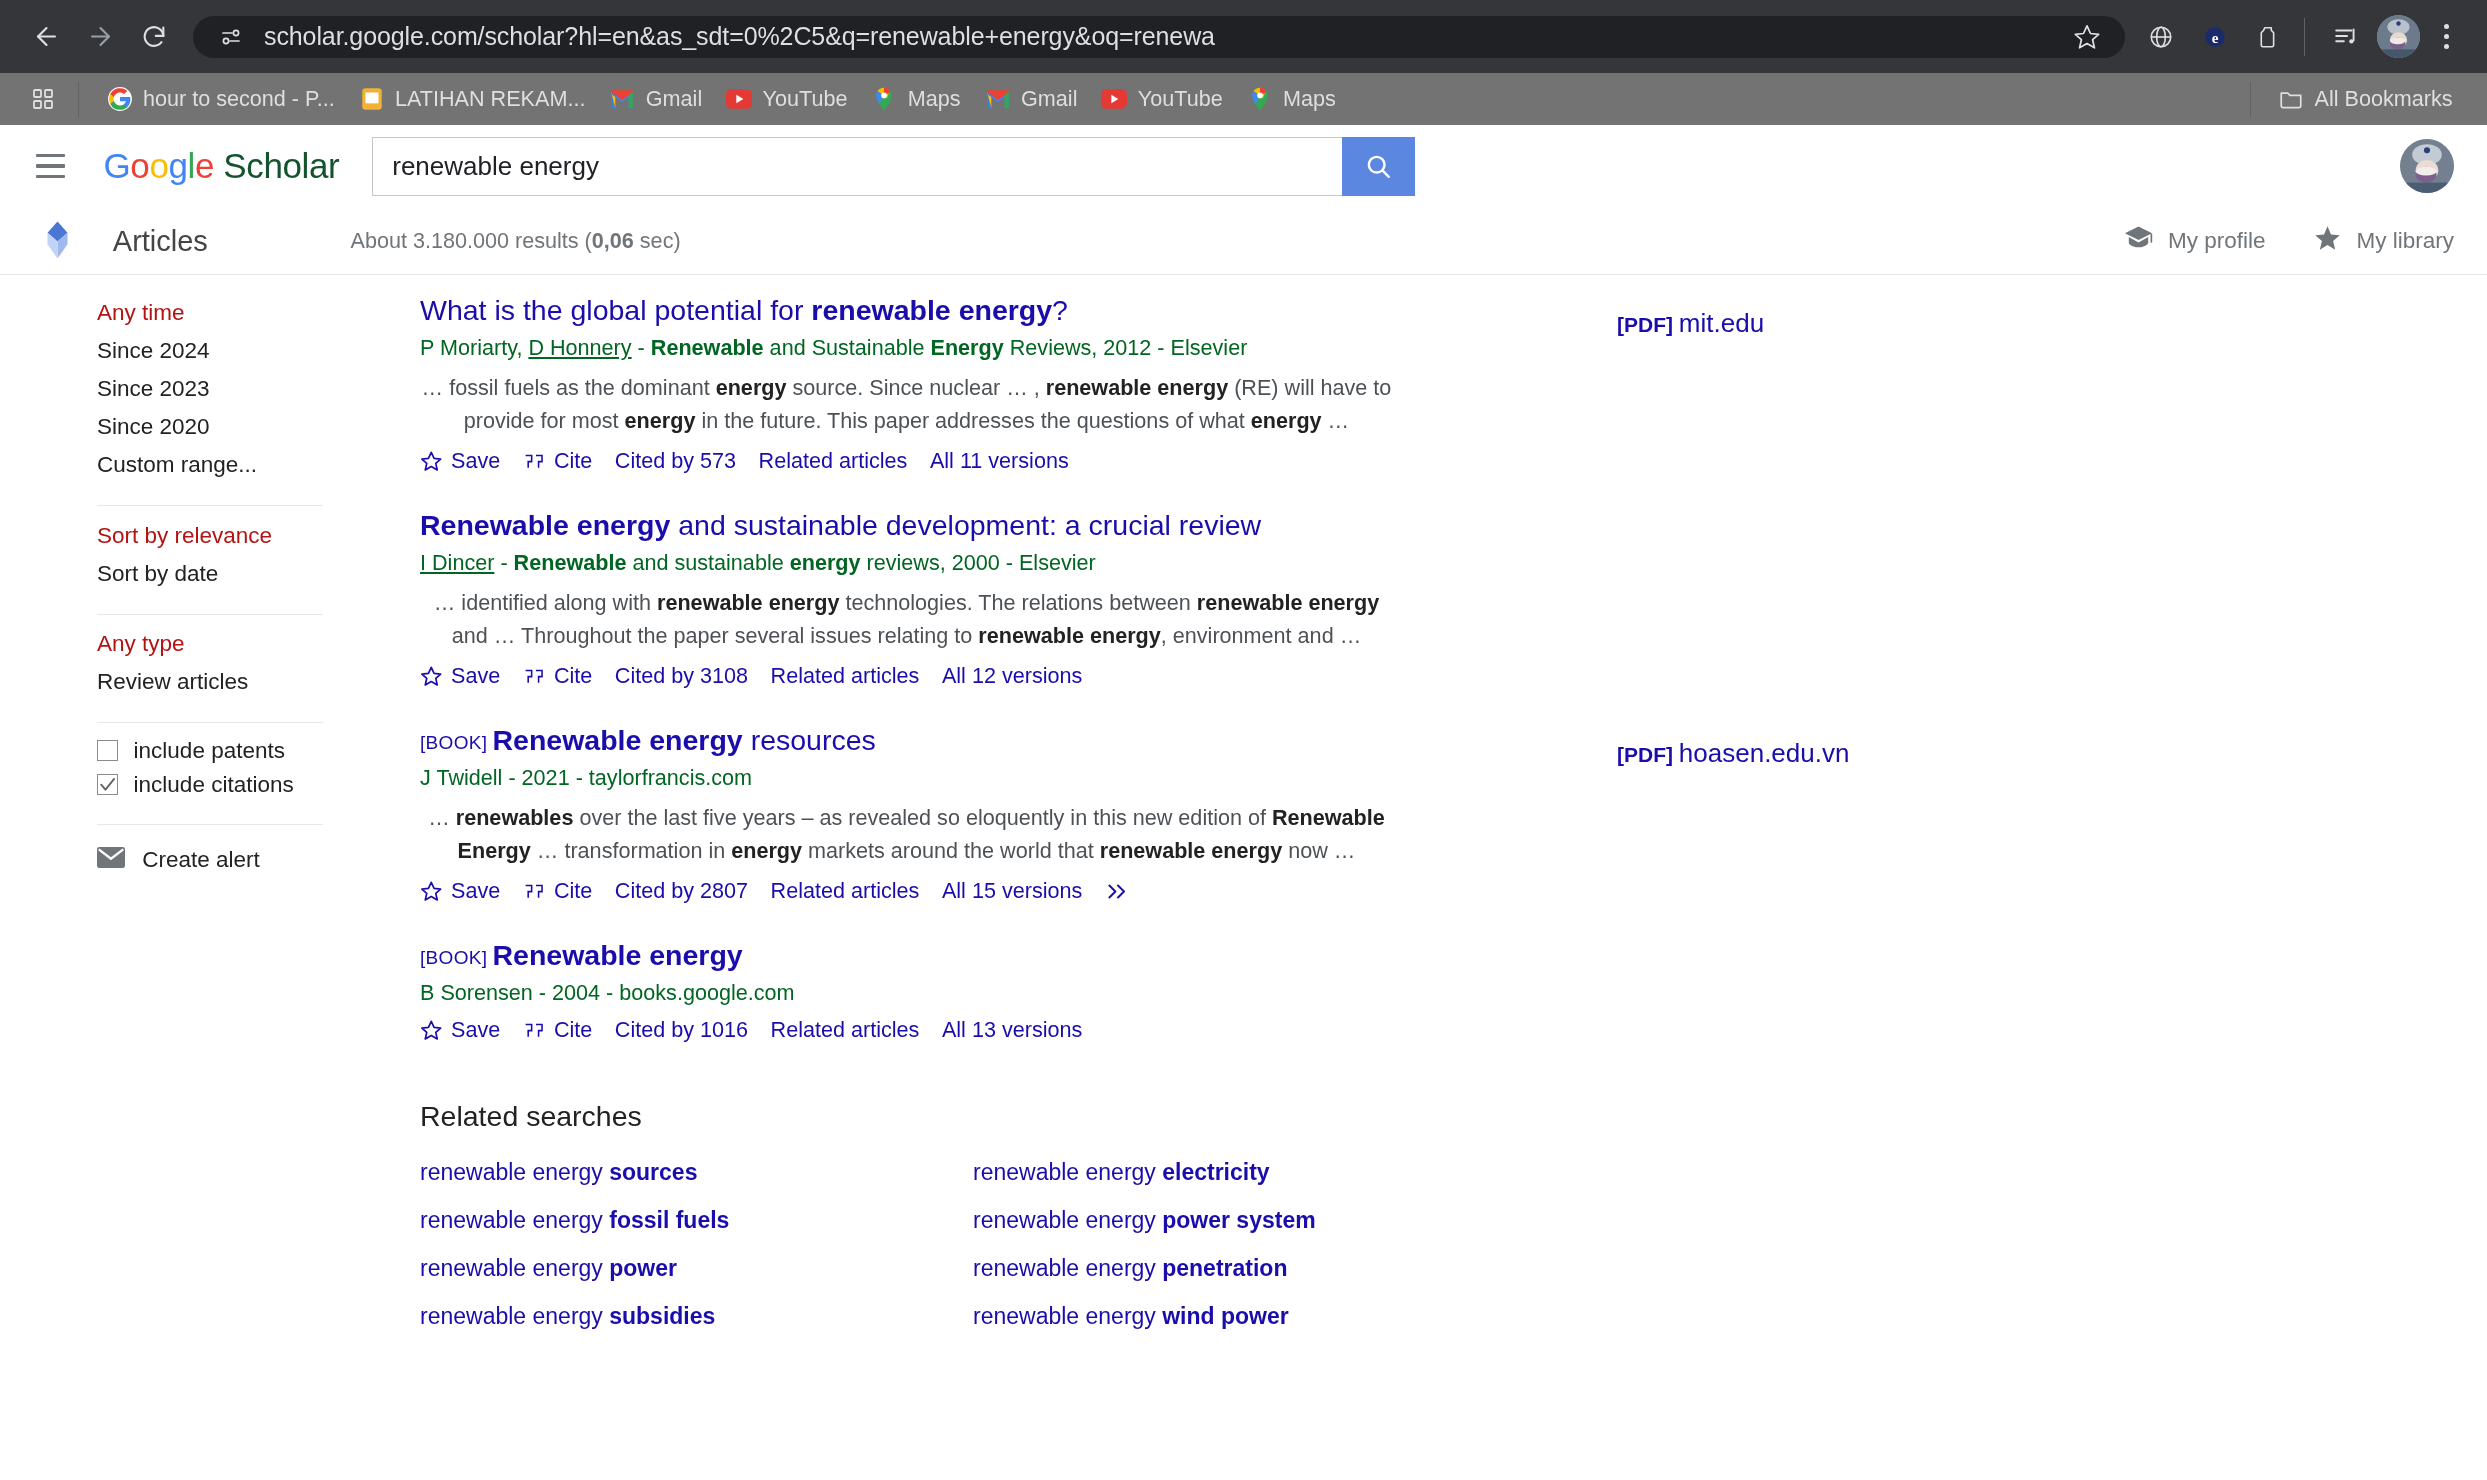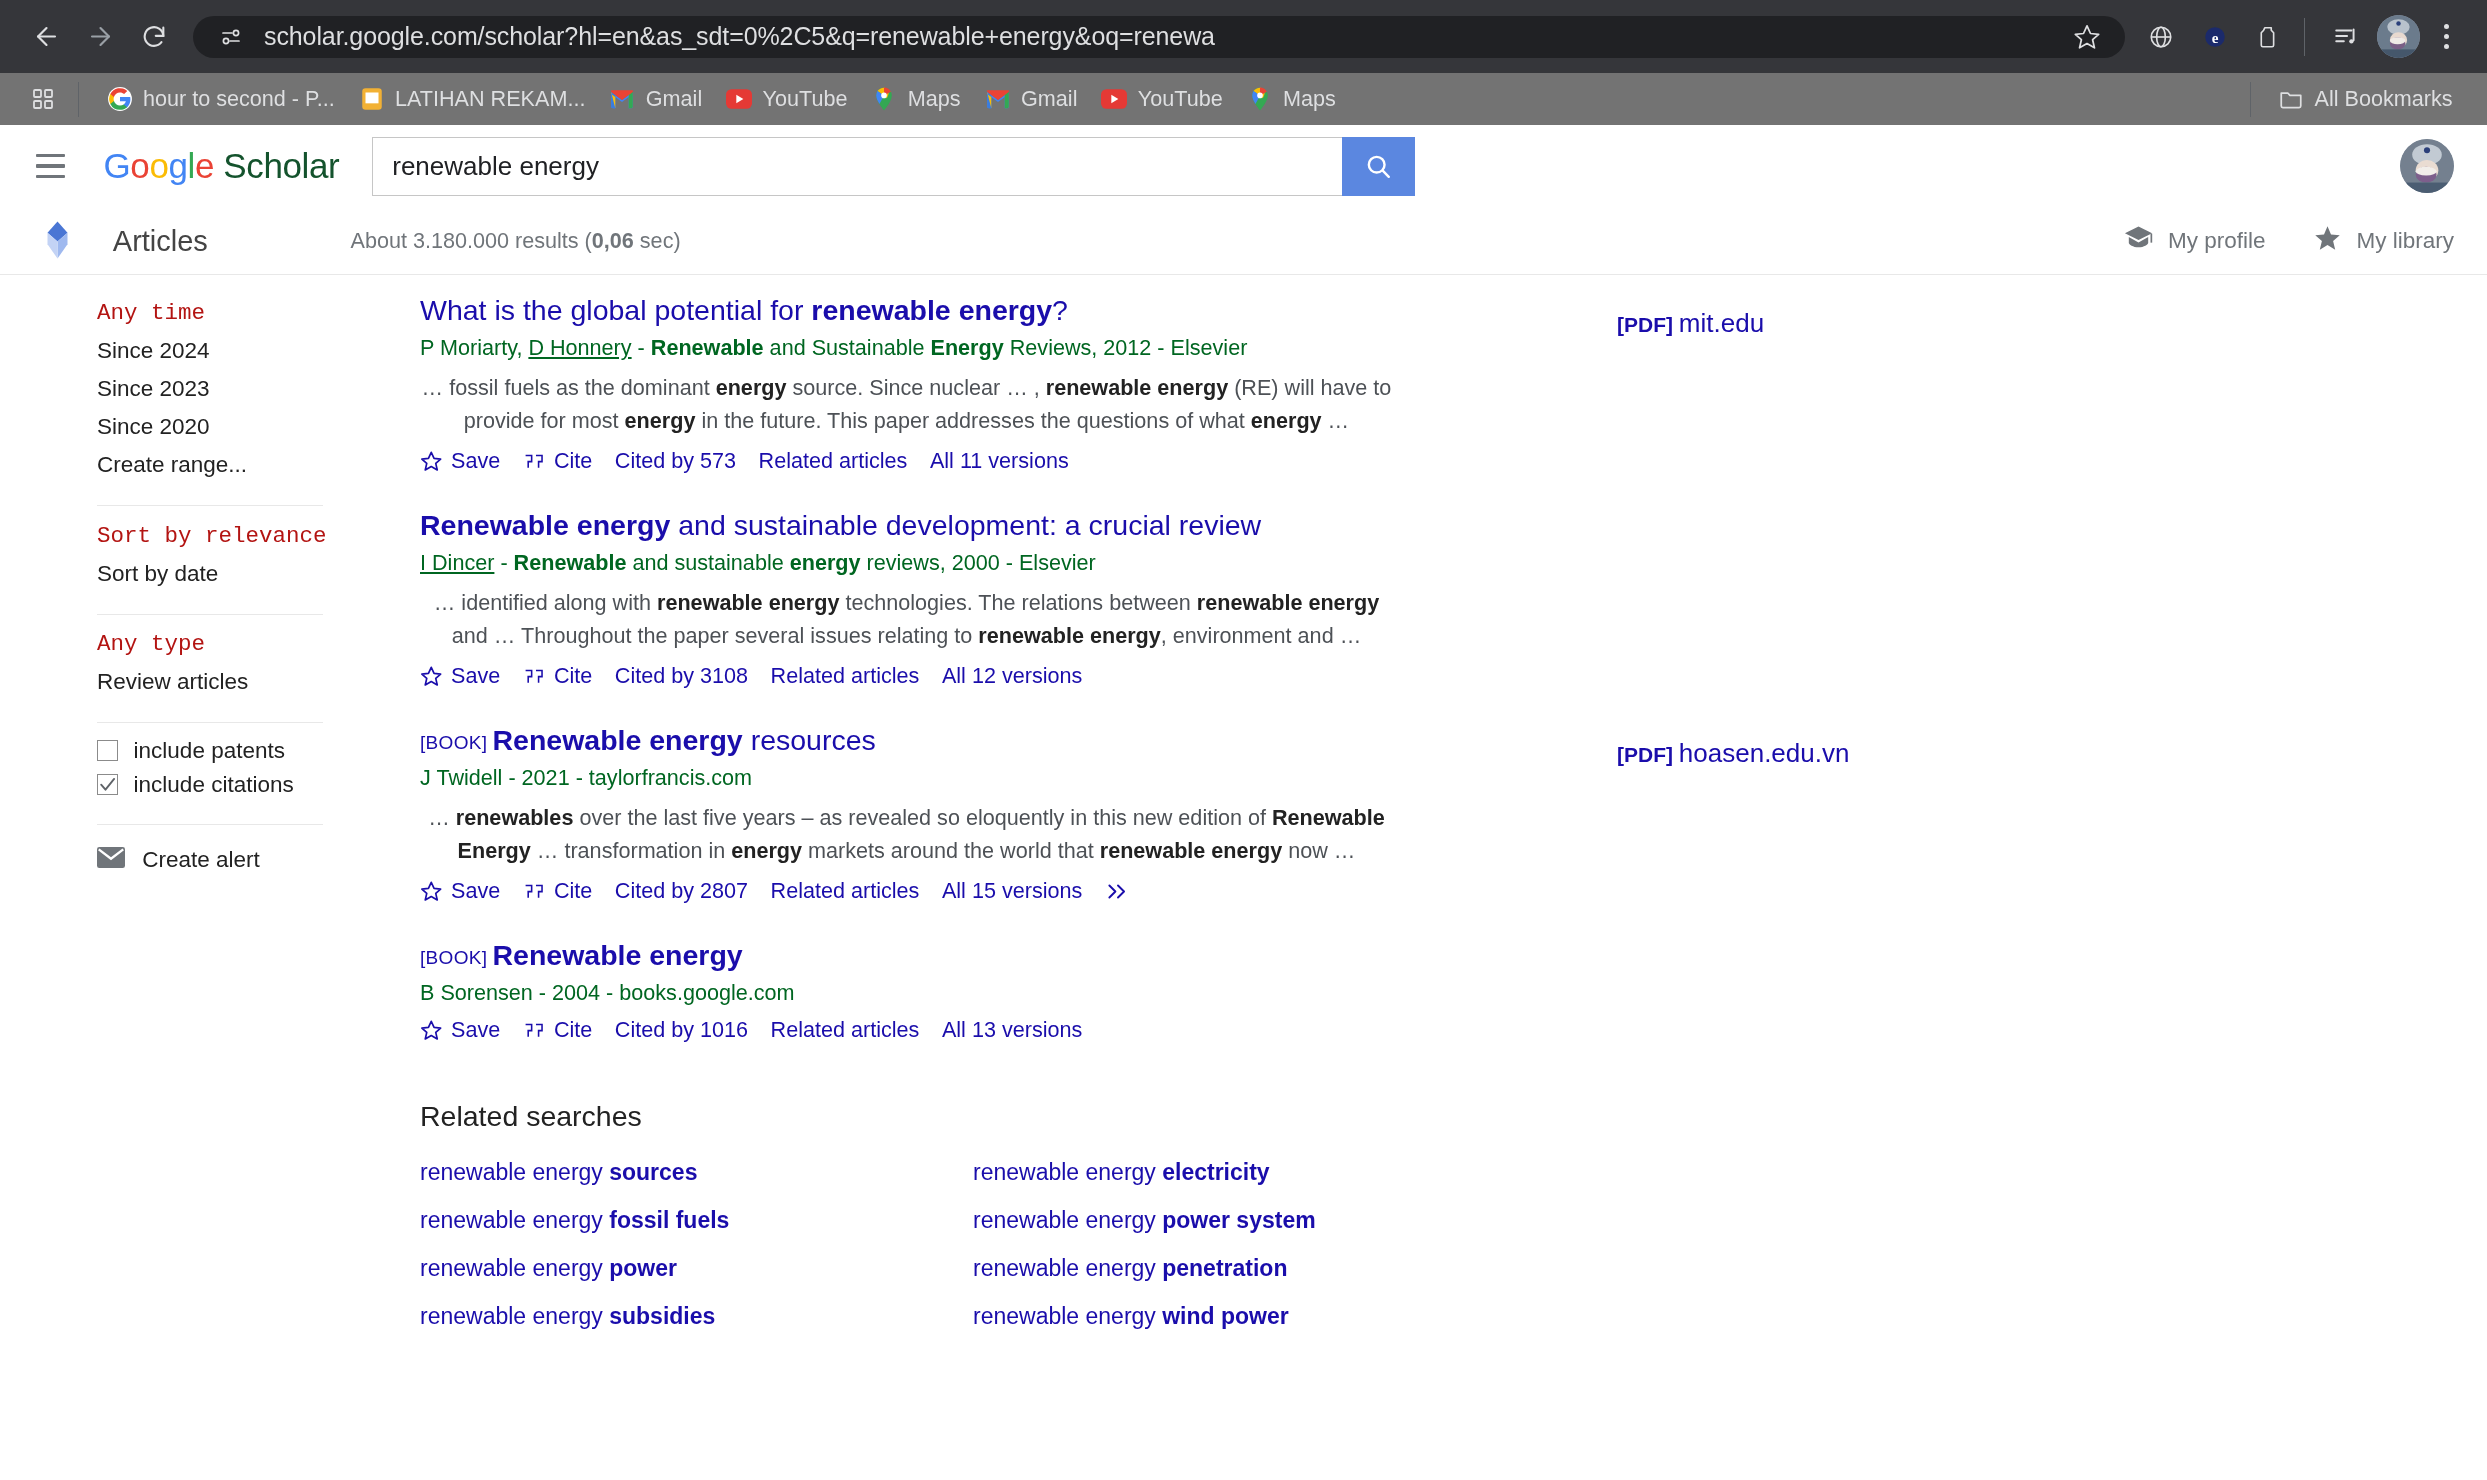--- a/index.html
+++ b/index.html
@@ -207,21 +207,21 @@
     font-size: 22.5px;
   }
   .sb-group { padding-bottom: 14px; }
   .sb-item {
     color: #222;
     line-height: 1.0;
     padding: 7.8px 0;
     font-size: 22.5px;
     white-space: nowrap;
   }
-  .sb-item.active { color: #b31412; font-family: Liberation Mono, monospace; }
+  .sb-item.active { color: #b31412; }
   .sb-rule { height: 0.9px; background: #e8e8e8; width: 226px; margin: 7px 0 10.4px 0; }
   .sb-check { display: flex; align-items: flex-start; gap: 15.6px; padding: 6px 0; }
   .cbox {
     width: 21px; height: 21px;
     border: 1.7px solid #8b8b8b;
     display: flex; align-items: center; justify-content: center;
     flex: 0 0 auto;
     background: #fff;
   }
   .cbox svg { display: block; }
@@ -566,21 +566,21 @@
 </div>
 
 <div class="main">
 
   <div class="sidebar">
     <div class="sb-group">
       <div class="sb-item active">Any time</div>
       <div class="sb-item">Since 2024</div>
       <div class="sb-item">Since 2023</div>
       <div class="sb-item">Since 2020</div>
-      <div class="sb-item">Create range...</div>
+      <div class="sb-item">Custom range...</div>
     </div>
     <div class="sb-rule"></div>
     <div class="sb-group">
       <div class="sb-item active">Sort by relevance</div>
       <div class="sb-item">Sort by date</div>
     </div>
     <div class="sb-rule"></div>
     <div class="sb-group">
       <div class="sb-item active">Any type</div>
       <div class="sb-item">Review articles</div>

